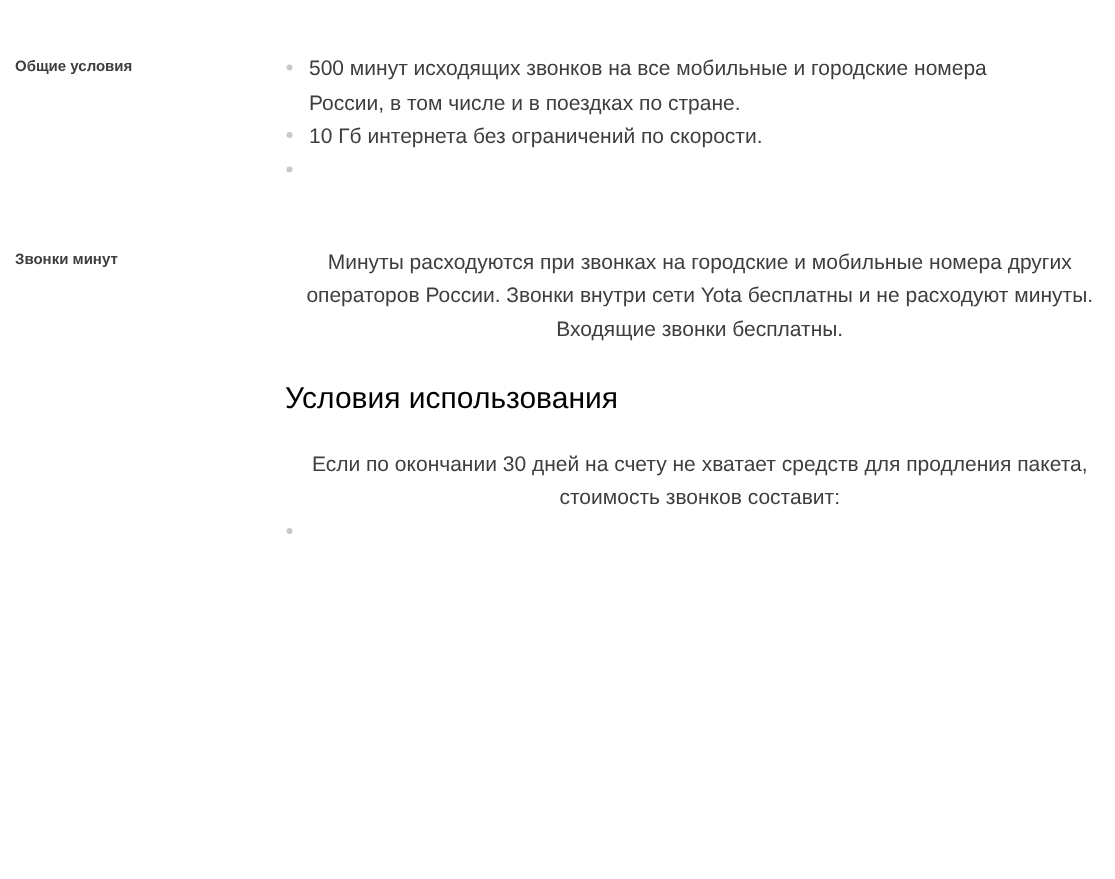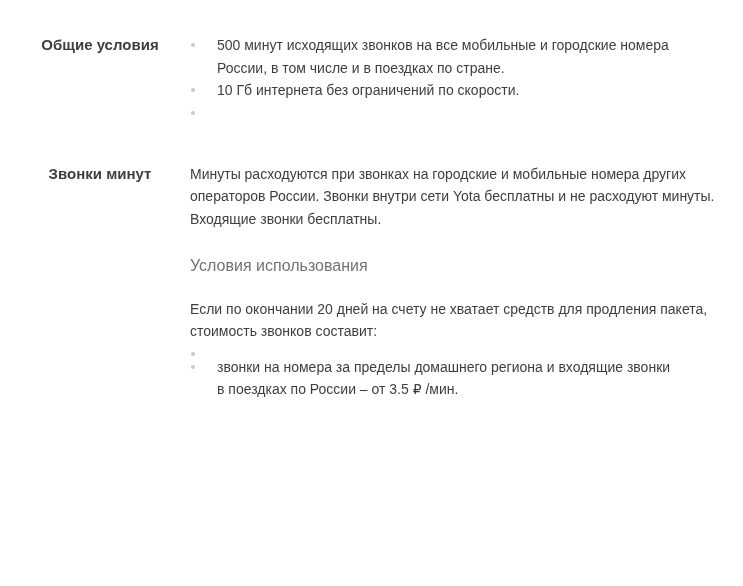--- a/index.html
+++ b/index.html
@@ -24,66 +24,65 @@
   }
   .section-row.first {
     margin-bottom: 48px;
   }
   .col-left {
     width: 180px;
     flex-shrink: 0;
   }
   .section-heading {
     margin: 0;
-    font-size: 15px;
+    font-size: 10px;
     font-weight: bold;
     line-height: 22.5px;
     color: #3e3e3e;
-    text-align: center;
   }
   .col-right {
     flex: 1;
     min-width: 0;
     font-size: 14px;
     line-height: 22.5px;
   }
   .para {
     margin: 0 0 25px 0;
     white-space: pre-line;
+    text-align: center;
   }
   .para.no-gap {
     margin-bottom: 0;
   }
   .subhead {
     margin: 12px 0 20px 0;
-    font-size: 16px;
+    font-size: 20px;
     font-weight: normal;
     line-height: 22.5px;
-    color: #737373;
+    color: #000000;
   }
   ul.bullets {
     list-style: none;
     margin: 0;
     padding: 0;
   }
   ul.bullets li {
     display: flex;
     align-items: flex-start;
   }
   .dot {
     width: 4px;
     height: 4px;
     border-radius: 50%;
     background: #c9c9c9;
     flex-shrink: 0;
     margin: 9px 11px 0 1px;
   }
   .li-text {
     white-space: pre-line;
-    margin-left: 11px;
   }
 </style>
 </head>
 <body>
 
 <div class="page">
 
   <section class="section-row first">
     <div class="col-left">
       <h2 class="section-heading">Общие условия</h2>
@@ -108,28 +107,23 @@
 
   <section class="section-row">
     <div class="col-left">
       <h2 class="section-heading">Звонки минут</h2>
     </div>
     <div class="col-right">
       <p class="para">Минуты расходуются при звонках на городские и мобильные номера других
 операторов России. Звонки внутри сети Yota бесплатны и не расходуют минуты.
 Входящие звонки бесплатны.</p>
       <h3 class="subhead">Условия использования</h3>
-      <p class="para no-gap">Если по окончании 20 дней на счету не хватает средств для продления пакета,
+      <p class="para no-gap">Если по окончании 30 дней на счету не хватает средств для продления пакета,
 стоимость звонков составит:</p>
       <ul class="bullets">
         <li>
           <span class="dot"></span>
-        </li>
-        <li>
-          <span class="dot"></span>
-          <span class="li-text">звонки на номера за пределы домашнего региона и входящие звонки
-в поездках по России – от 3.5 ₽ /мин.</span>
         </li>
       </ul>
     </div>
   </section>
 
 </div>
 
 </body></html>

